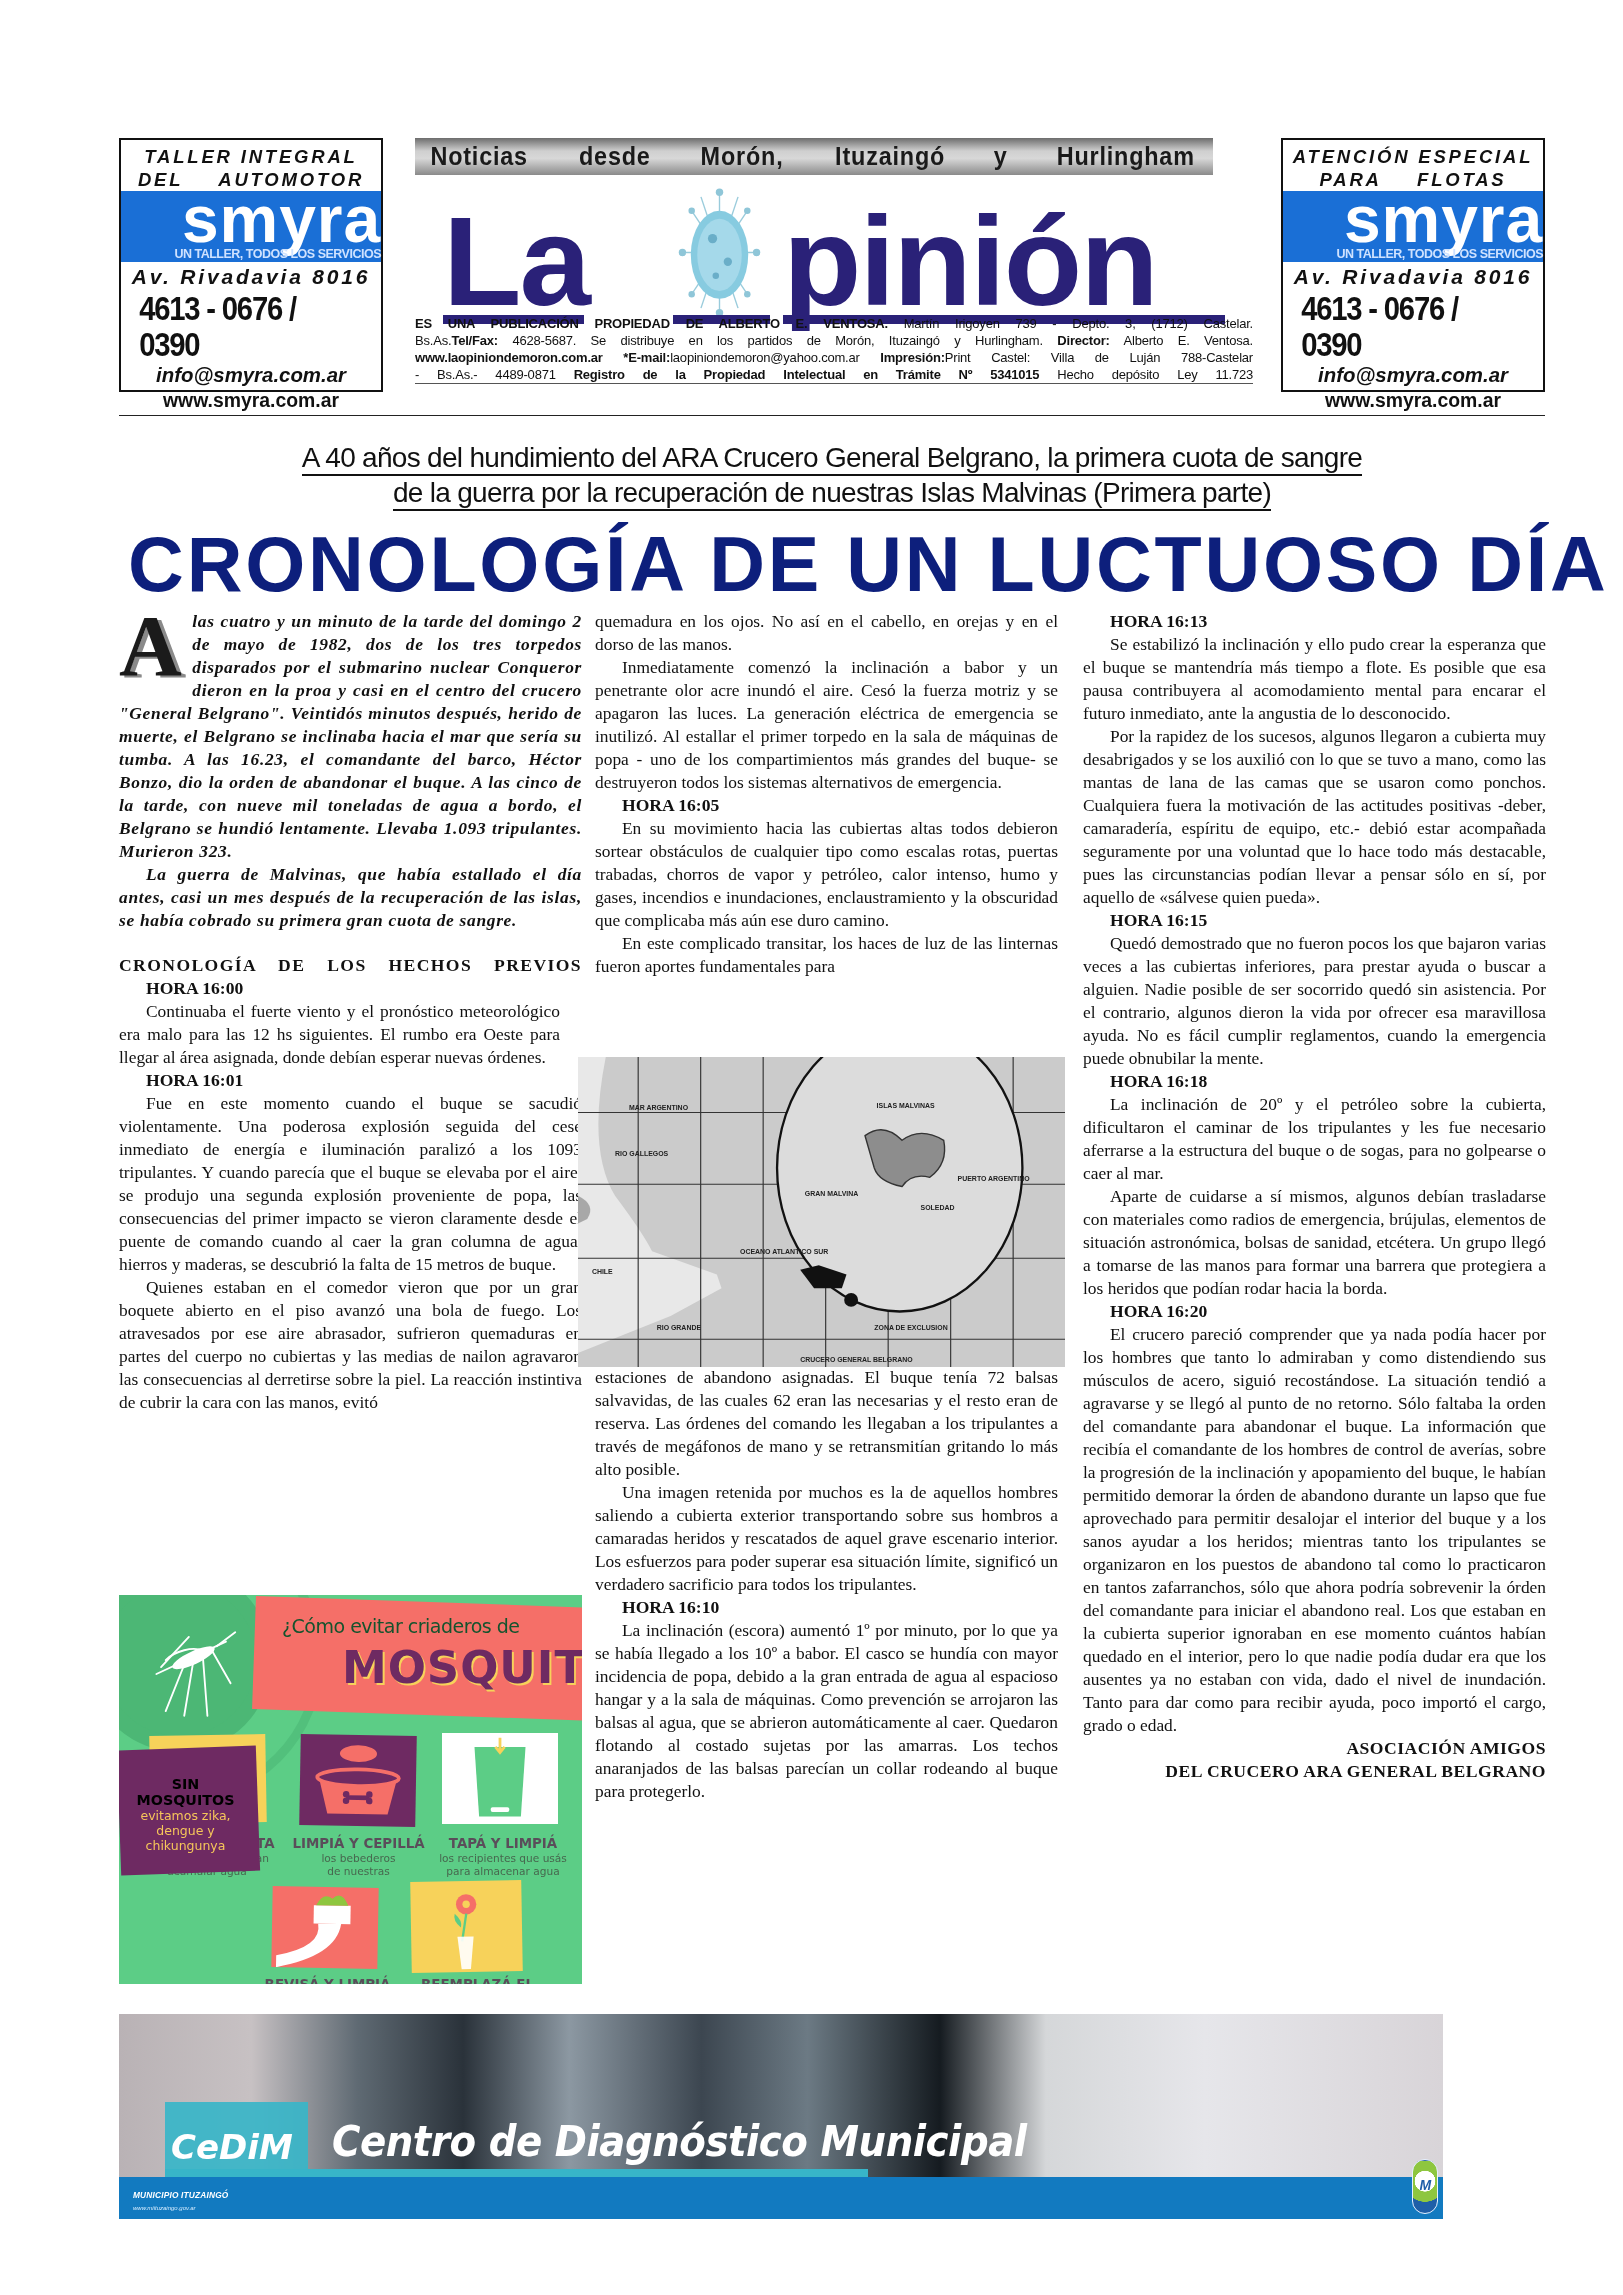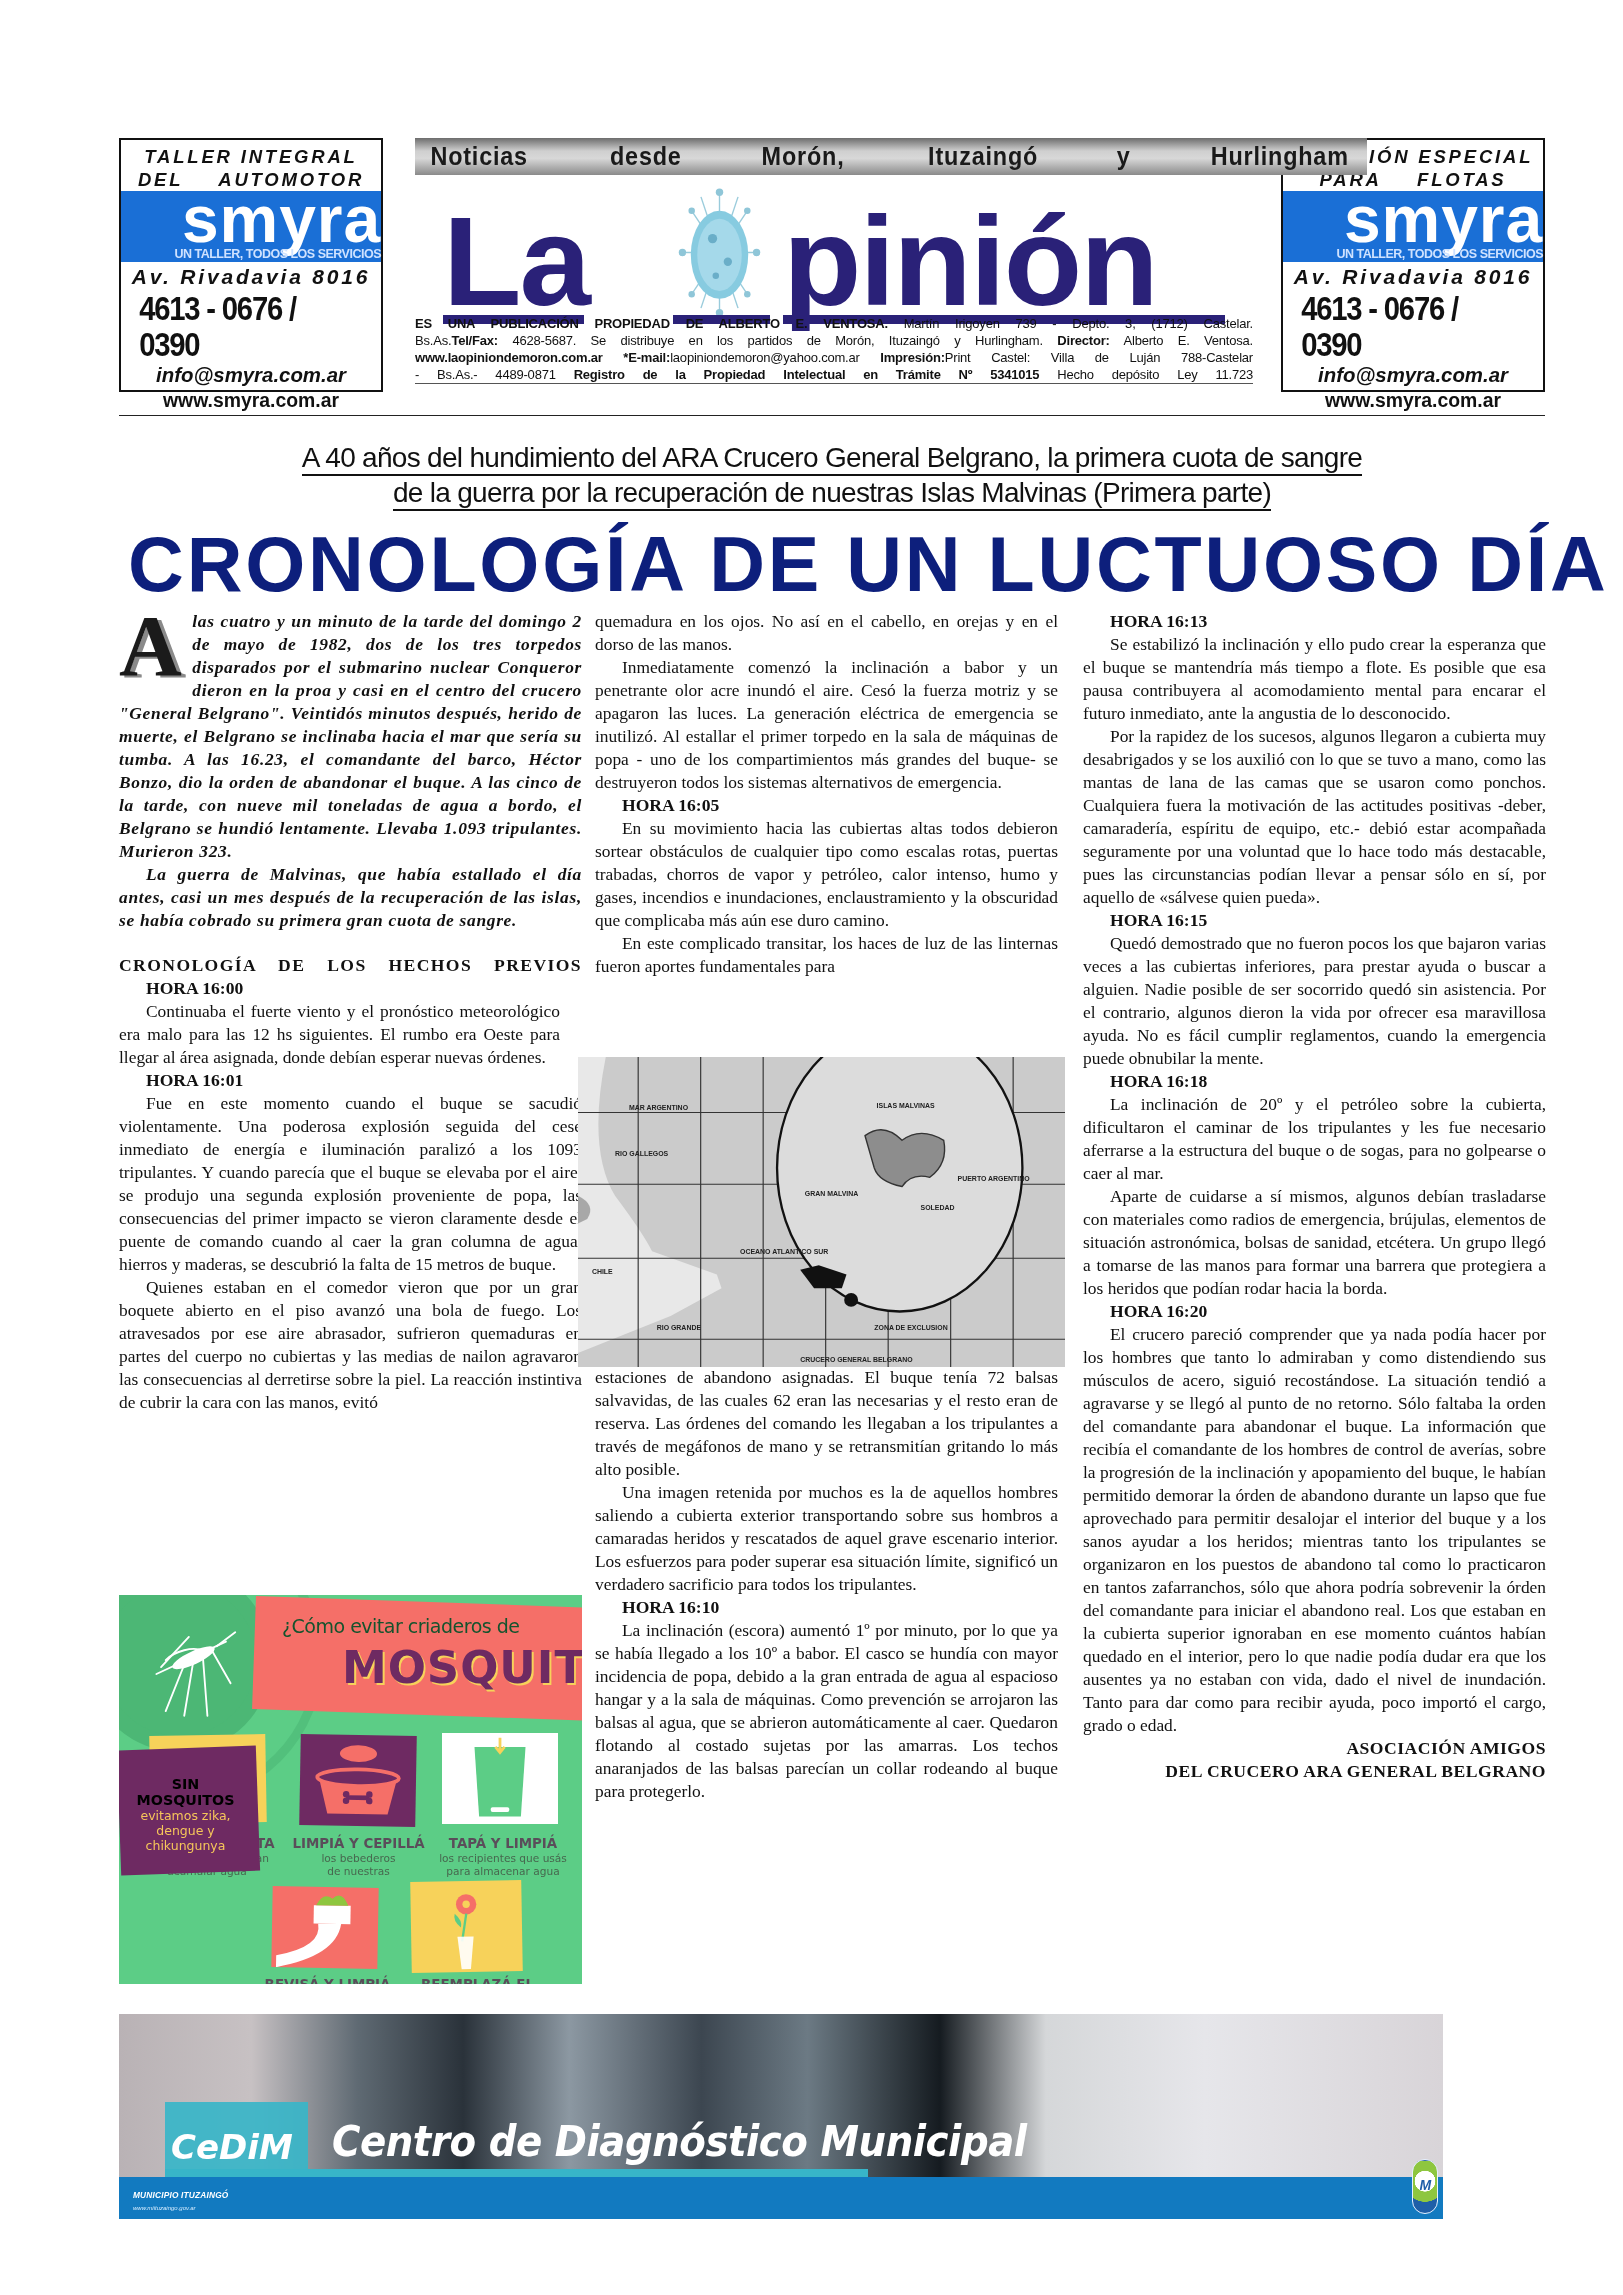--- a/index.html
+++ b/index.html
@@ -42,21 +42,21 @@
   .ad-mail {
     font-family: "Liberation Sans", sans-serif; font-weight: 700; font-style: italic;
     font-size: 20.4px; line-height: 26px;
   }
   .ad-web {
     font-family: "Liberation Sans", sans-serif; font-weight: 700;
     font-size: 19.4px; line-height: 25px;
   }
 
   .tagline-bar {
-    position: absolute; left: 415px; top: 138px; width: 952px; height: 37px;
+    position: absolute; left: 415px; top: 138px; width: 798px; height: 37px;
     background: linear-gradient(180deg, #6d6d6d 0%, #cfcfcf 35%, #d8d8d8 55%, #8a8a8a 100%);
     display: flex; align-items: center; justify-content: space-between; padding: 0 10.2px; gap: 12px;
   }
   .tagline-bar span {
     font-family: "Liberation Sans", sans-serif; font-weight: 700; font-size: 26px;
     color: #1a1a1a; letter-spacing: 0.9px; transform: scaleX(0.9);
   }
 
   .masthead {
     position: absolute; left: 415px; top: 183px; width: 838px; height: 139px;

